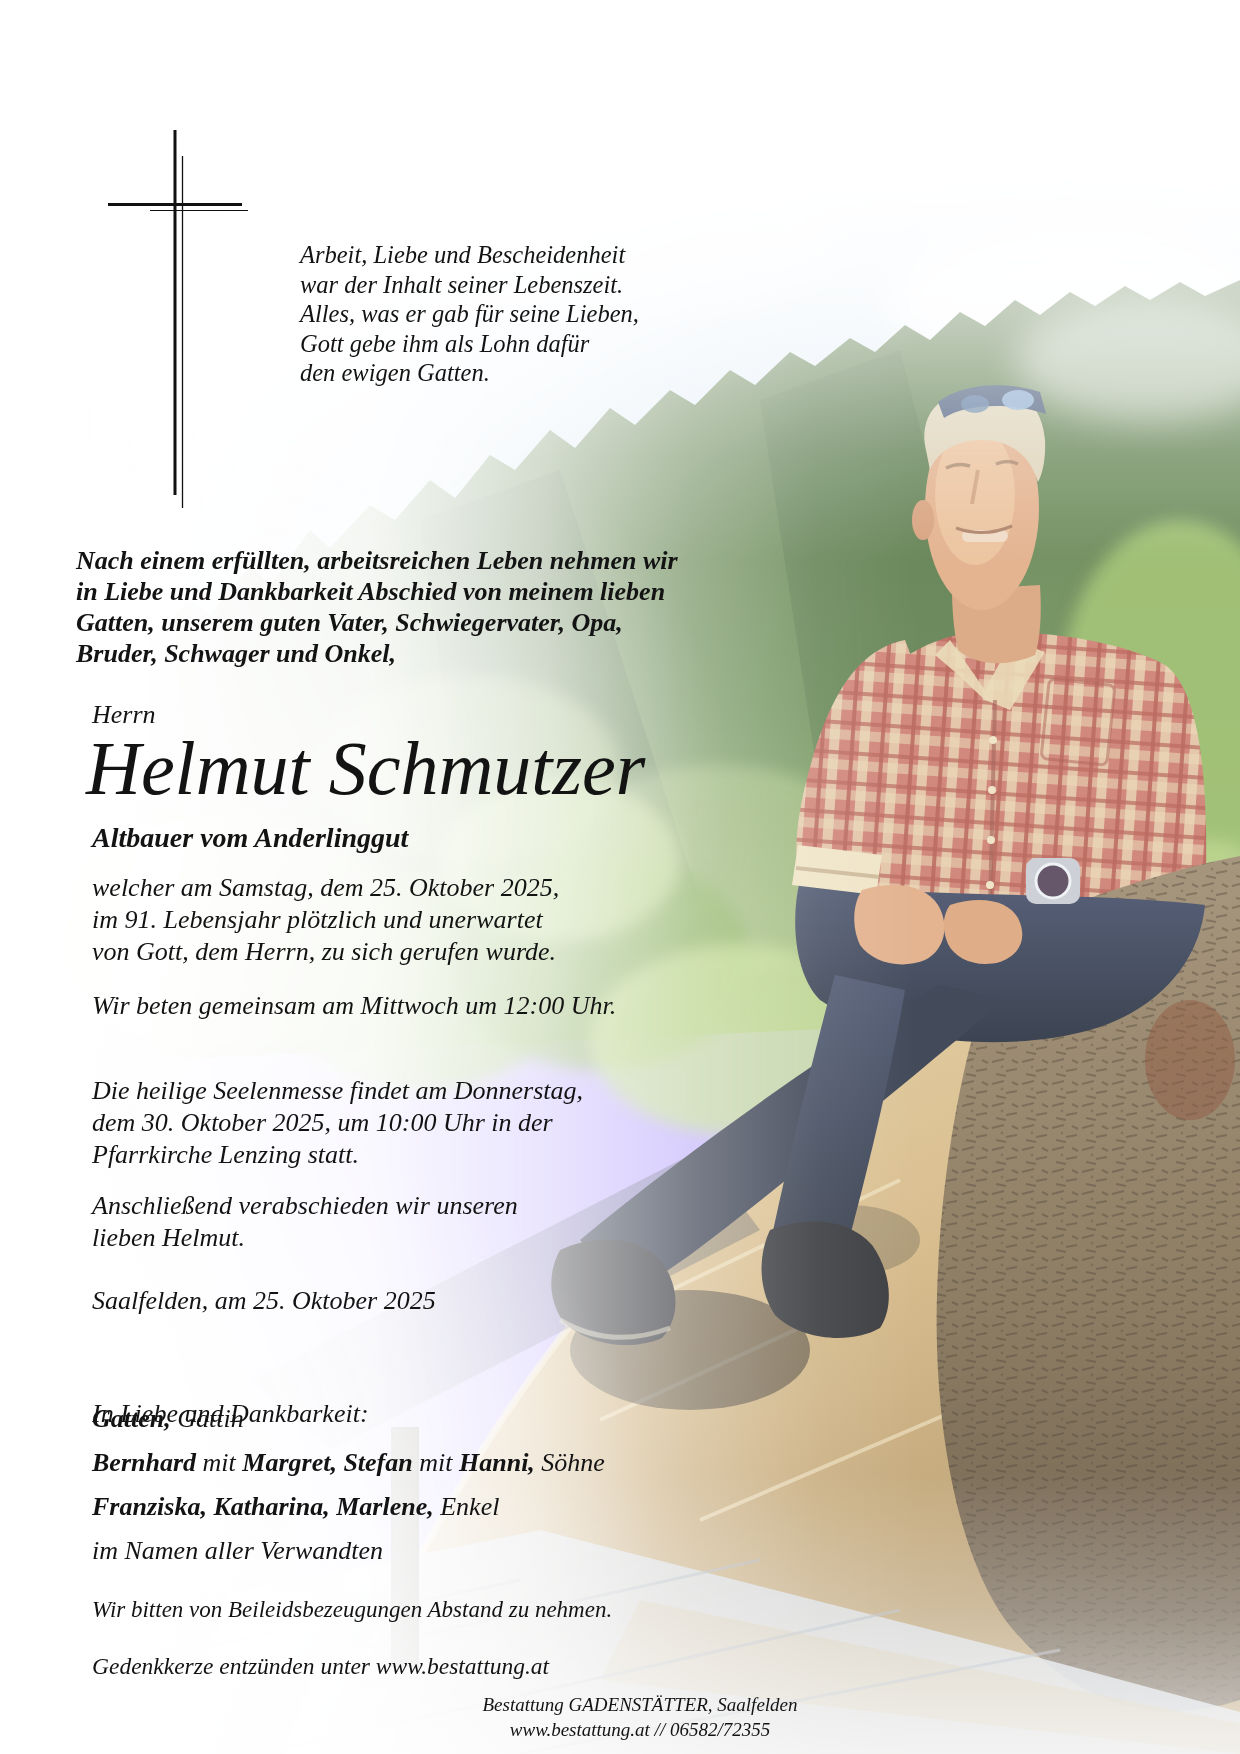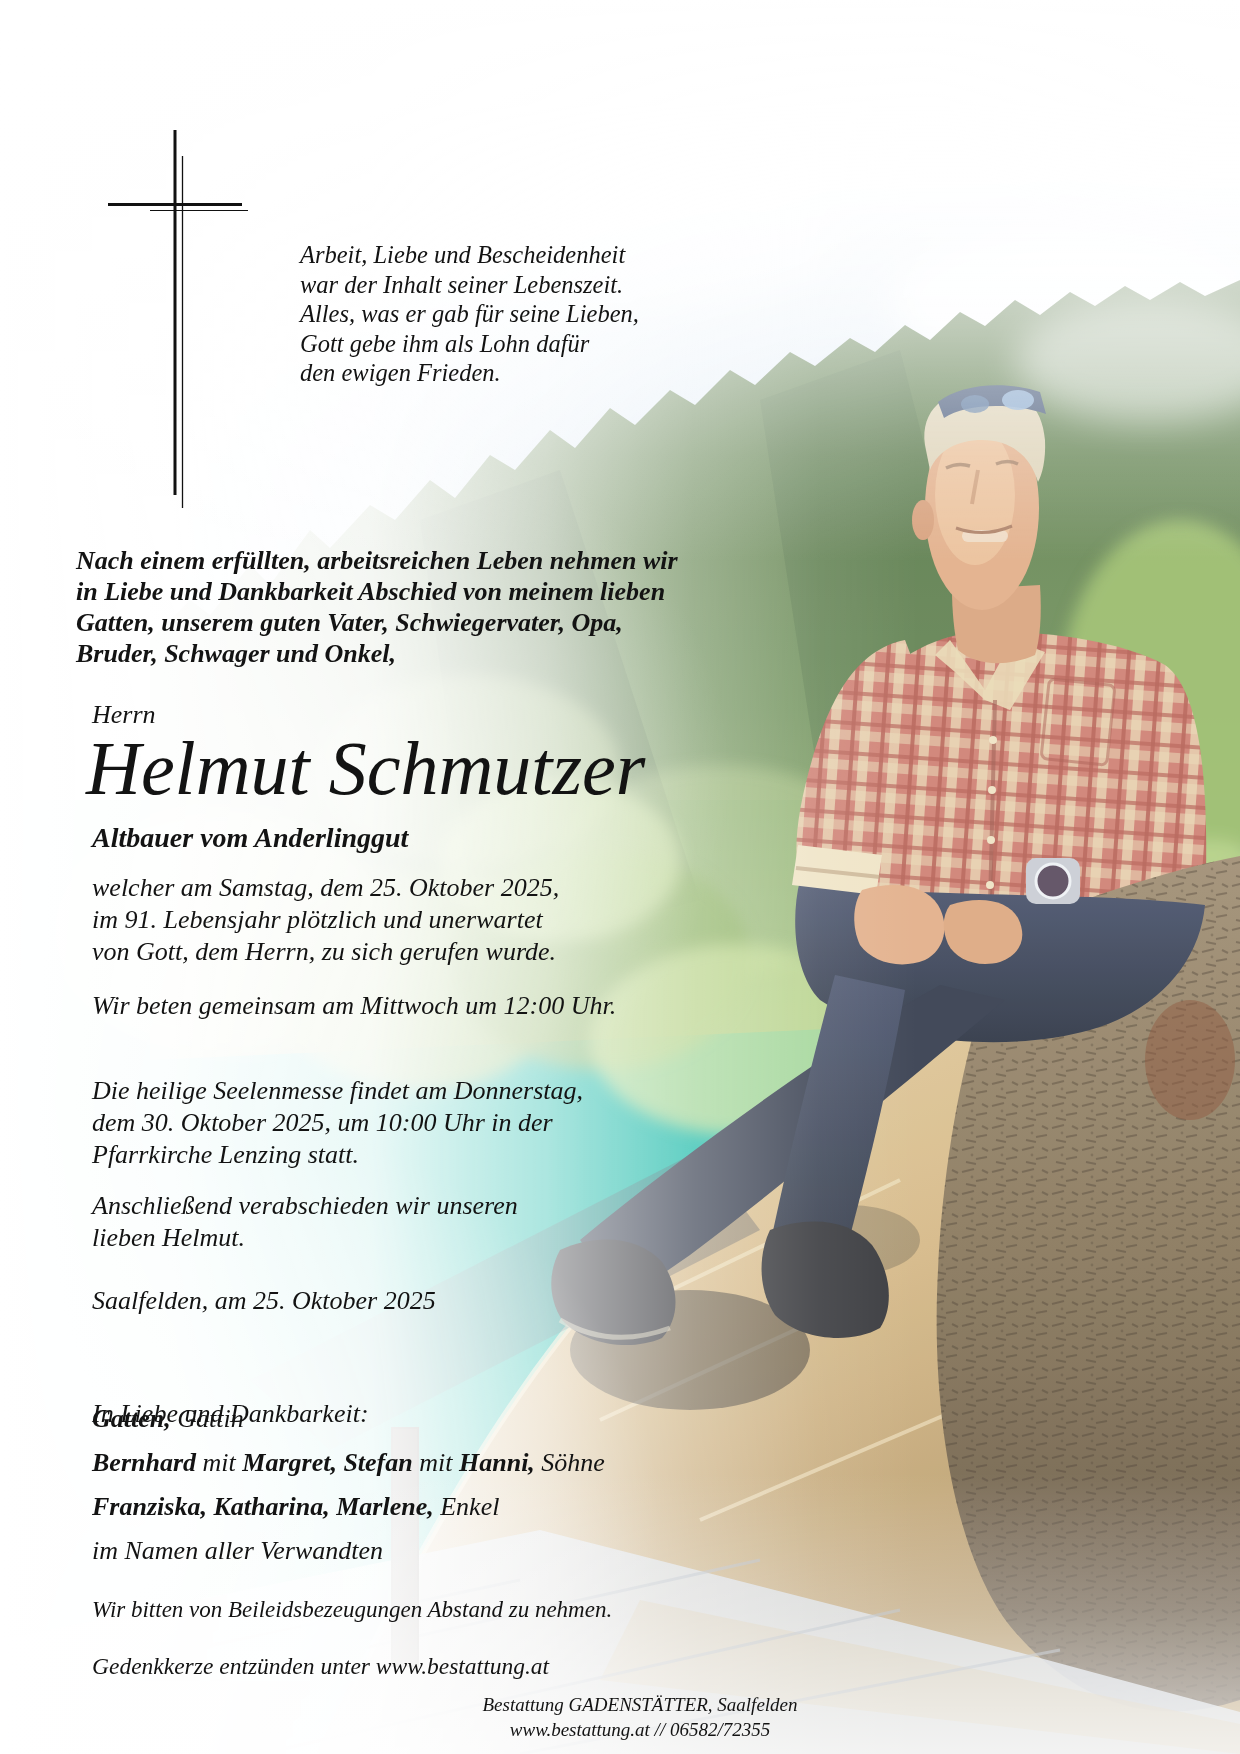--- a/index.html
+++ b/index.html
@@ -1,16 +1,16 @@
 <!DOCTYPE html>
 <html><head>
 <meta charset="utf-8">
 <style>
   html,body{margin:0;padding:0;background:#fff;}
-  .page{position:relative;width:1240px;height:1754px;overflow:hidden;background:#14b8a6;
+  .page{position:relative;width:1240px;height:1754px;overflow:hidden;background:#c4b5fd;
         font-family:"Liberation Serif","DejaVu Serif",serif;color:#131313;}
   .bg{position:absolute;inset:0;z-index:0;}
   .txt{position:absolute;z-index:2;font-style:italic;white-space:nowrap;}
   .poem{left:300px;top:240px;font-size:24.5px;line-height:29.5px;}
   .intro{left:76px;top:545px;font-size:26px;line-height:31px;font-weight:bold;}
   .salutation{left:92px;top:700px;font-size:26px;}
   .deceased-name{left:86px;top:728px;font-size:76px;line-height:80px;font-weight:400;}
   .deceased-title{left:92px;top:822px;font-size:28px;font-weight:700;}
   .para{left:92px;font-size:26px;line-height:32px;}
   .p-pass{top:872px;} .p-wake{top:990px;} .p-mass{top:1075px;} .p-fare{top:1190px;}
@@ -233,21 +233,21 @@
     <line x1="182.5" y1="156" x2="182.5" y2="508" stroke="#111" stroke-width="1.3"></line>
     <line x1="108" y1="204.5" x2="242" y2="204.5" stroke="#111" stroke-width="3"></line>
     <line x1="150" y1="210.5" x2="248" y2="210.5" stroke="#111" stroke-width="1.2"></line>
   </svg>
 
   <div class="txt poem">
     <span class="line">Arbeit, Liebe und Bescheidenheit</span>
     <span class="line">war der Inhalt seiner Lebenszeit.</span>
     <span class="line">Alles, was er gab für seine Lieben,</span>
     <span class="line">Gott gebe ihm als Lohn dafür</span>
-    <span class="line">den ewigen Frieden.</span>
+    <span class="line">den ewigen Gatten.</span>
   </div>
 
   <div class="txt intro">
     <span class="line">Nach einem erfüllten, arbeitsreichen Leben nehmen wir</span>
     <span class="line">in Liebe und Dankbarkeit Abschied von meinem lieben</span>
     <span class="line">Gatten, unserem guten Vater, Schwiegervater, Opa,</span>
     <span class="line">Bruder, Schwager und Onkel,</span>
   </div>
 
   <div class="txt salutation">Herrn</div>

